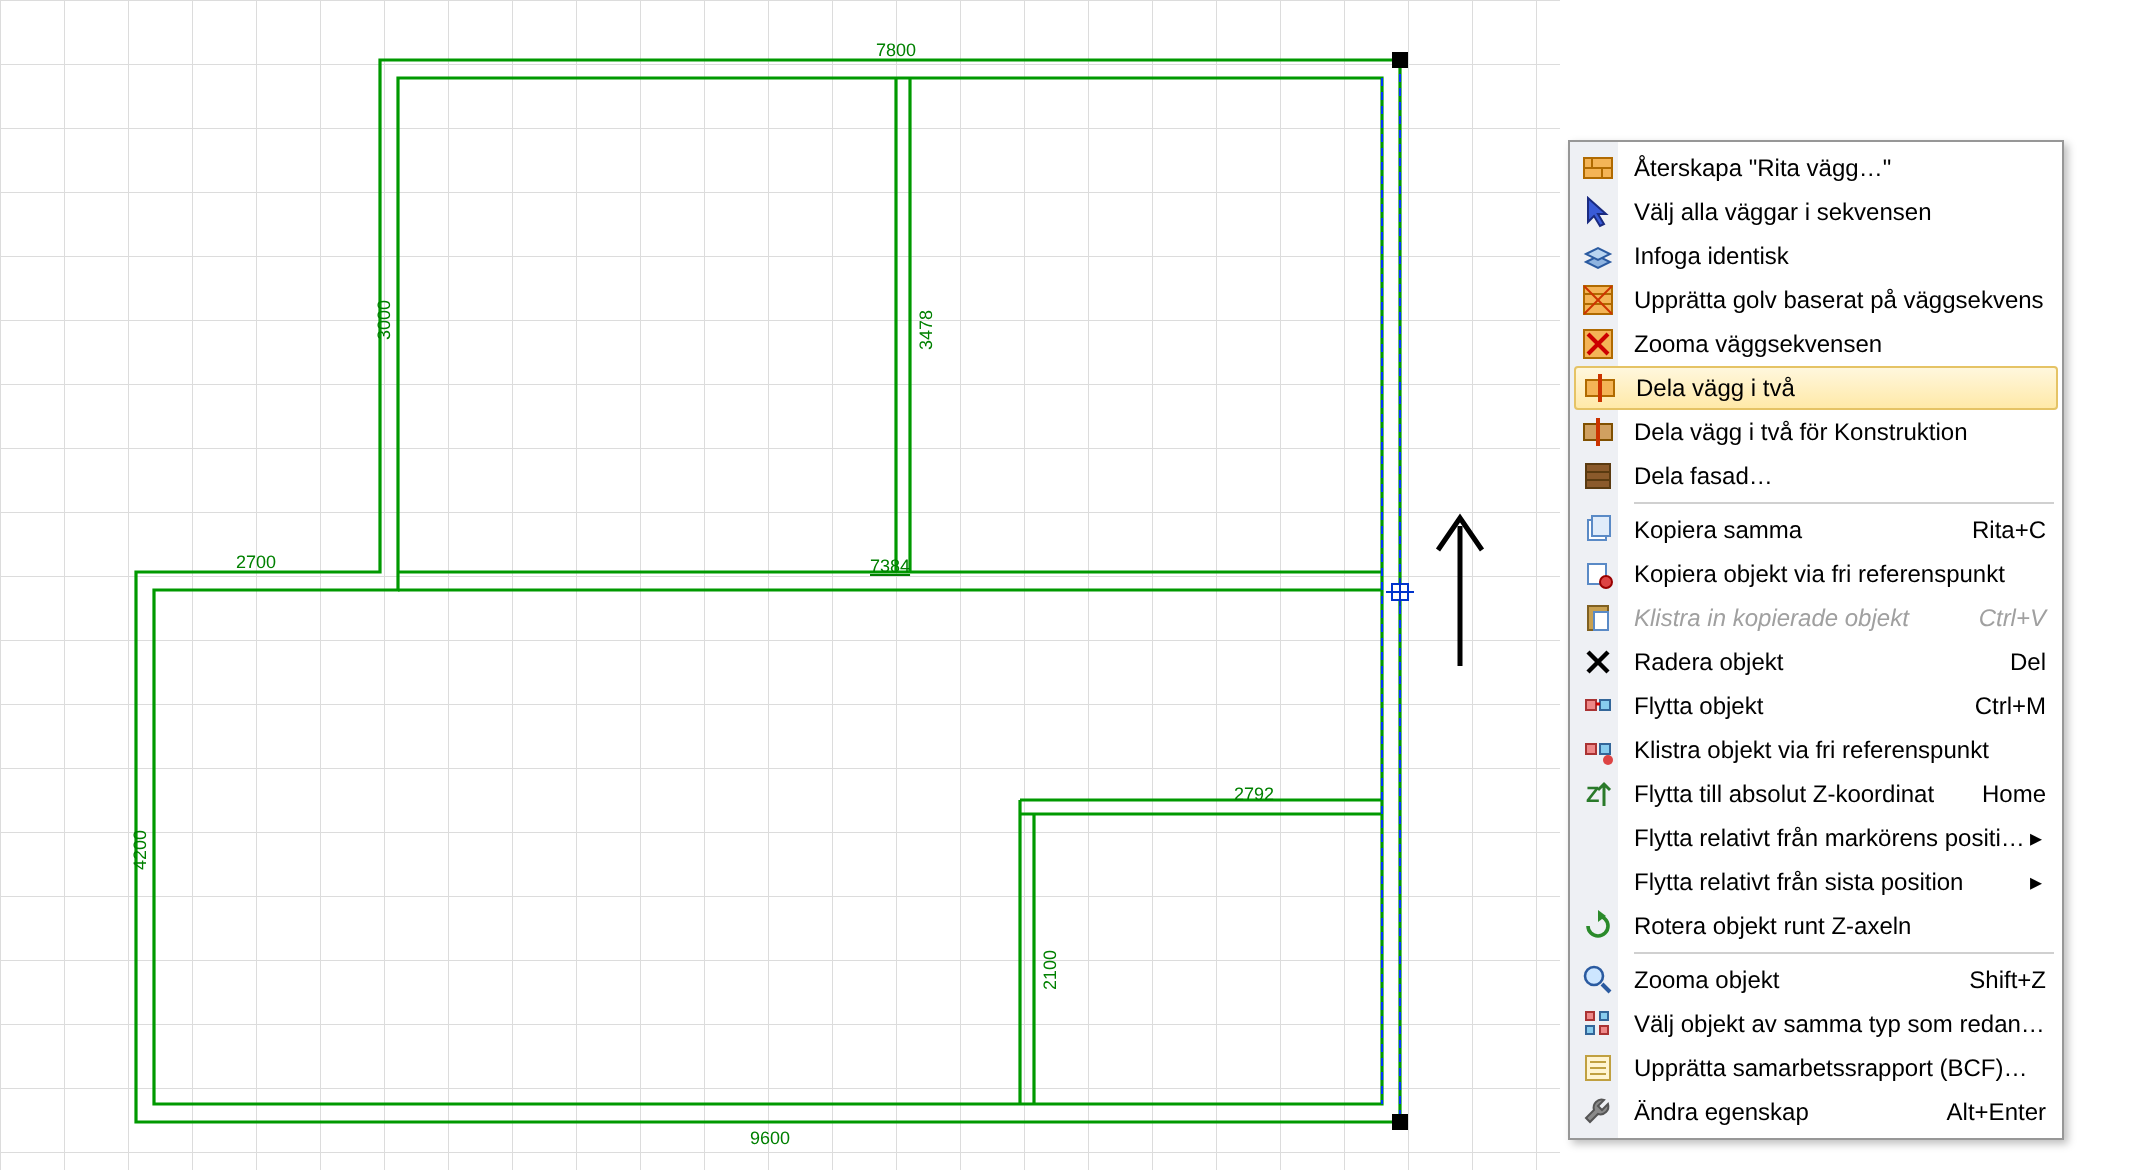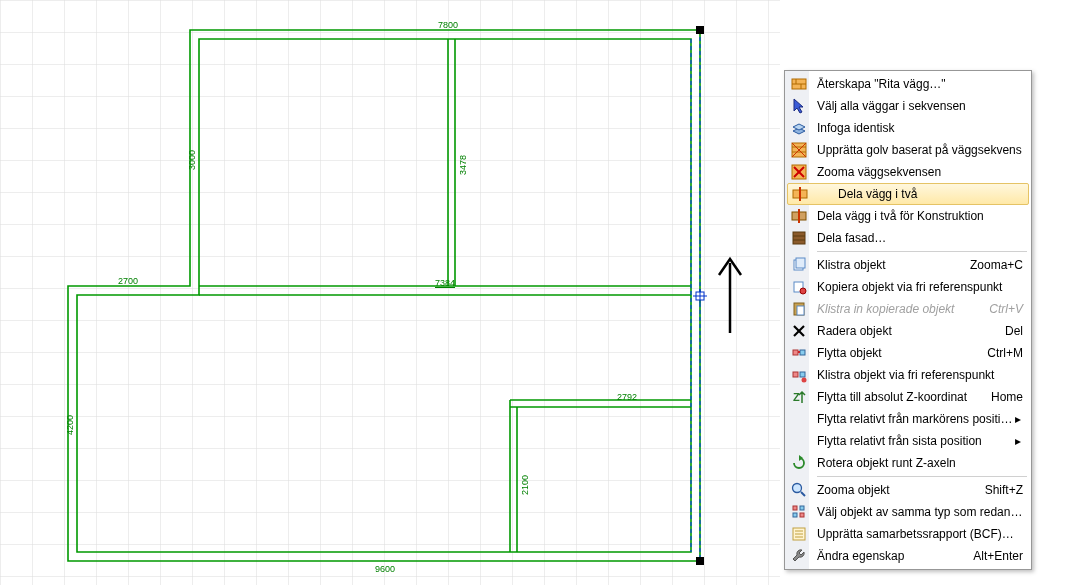--- a/index.html
+++ b/index.html
@@ -36,21 +36,20 @@
     align-items: center;
     height: 22px;
     position: relative;
     padding-right: 6px;
   }
   .menu-item.highlight {
     background: linear-gradient(#fff7dd, #ffe9a8);
     border: 1px solid #e5c365;
     border-radius: 2px;
     height: 22px;
-    gap: 20px;
   }
   .menu-item .icon-slot {
     width: 24px;
     height: 22px;
     display: flex;
     align-items: center;
     justify-content: center;
     flex-shrink: 0;
   }
   .icon-strip {
@@ -231,22 +230,22 @@
       </span>
       <span class="label">Dela fasad…</span>
     </div>
     <div class="sep"></div>
     <div class="menu-item">
       <span class="icon-slot">
         <svg class="ico" viewBox="0 0 16 16">
           <use href="#i-copy"></use>
         </svg>
       </span>
-      <span class="label">Klistra objekt</span>
-      <span class="shortcut">Zooma+C</span>
+      <span class="label">Kopiera samma</span>
+      <span class="shortcut">Rita+C</span>
     </div>
     <div class="menu-item">
       <span class="icon-slot">
         <svg class="ico" viewBox="0 0 16 16">
           <use href="#i-copyref"></use>
         </svg>
       </span>
       <span class="label">Kopiera objekt via fri referenspunkt</span>
     </div>
     <div class="menu-item disabled">

